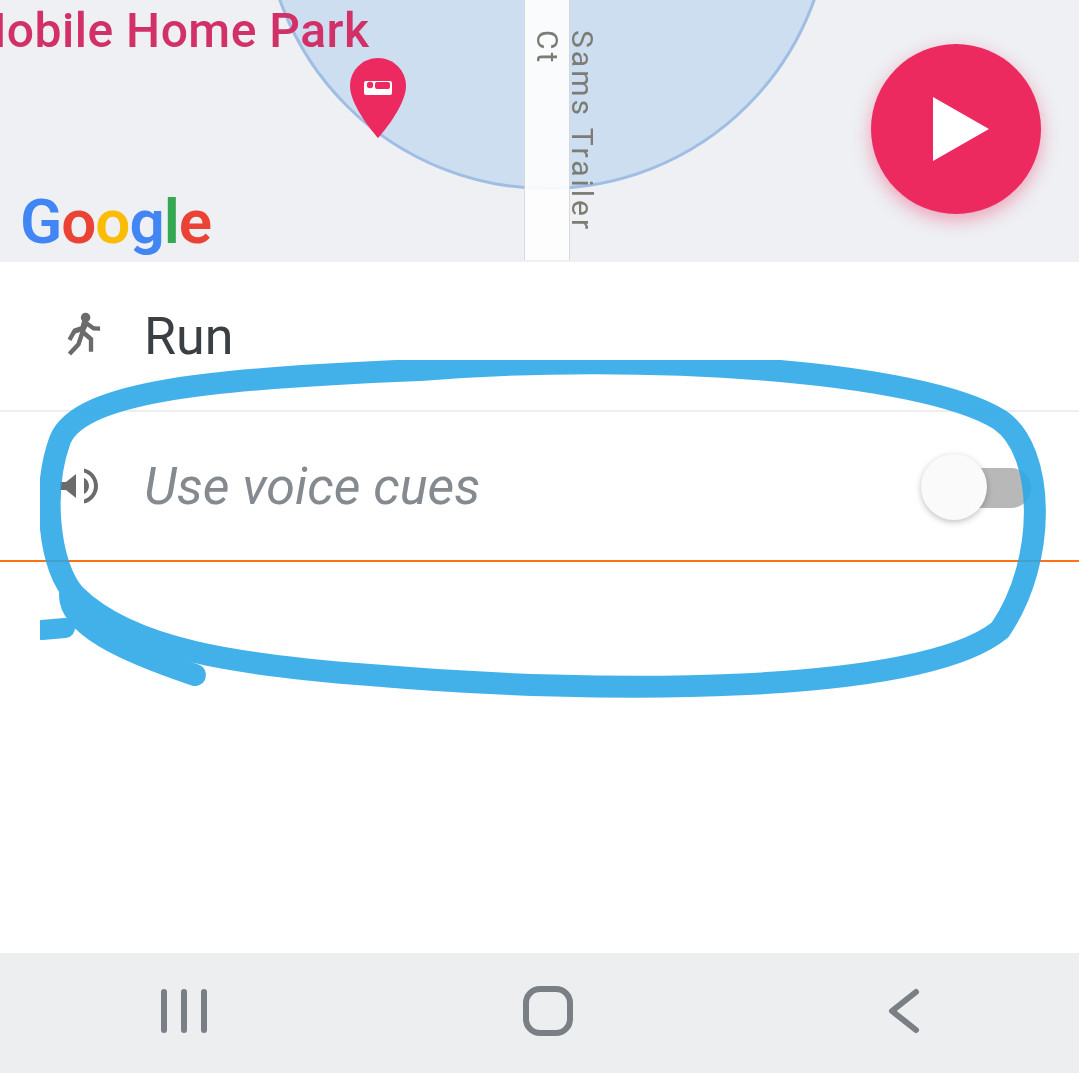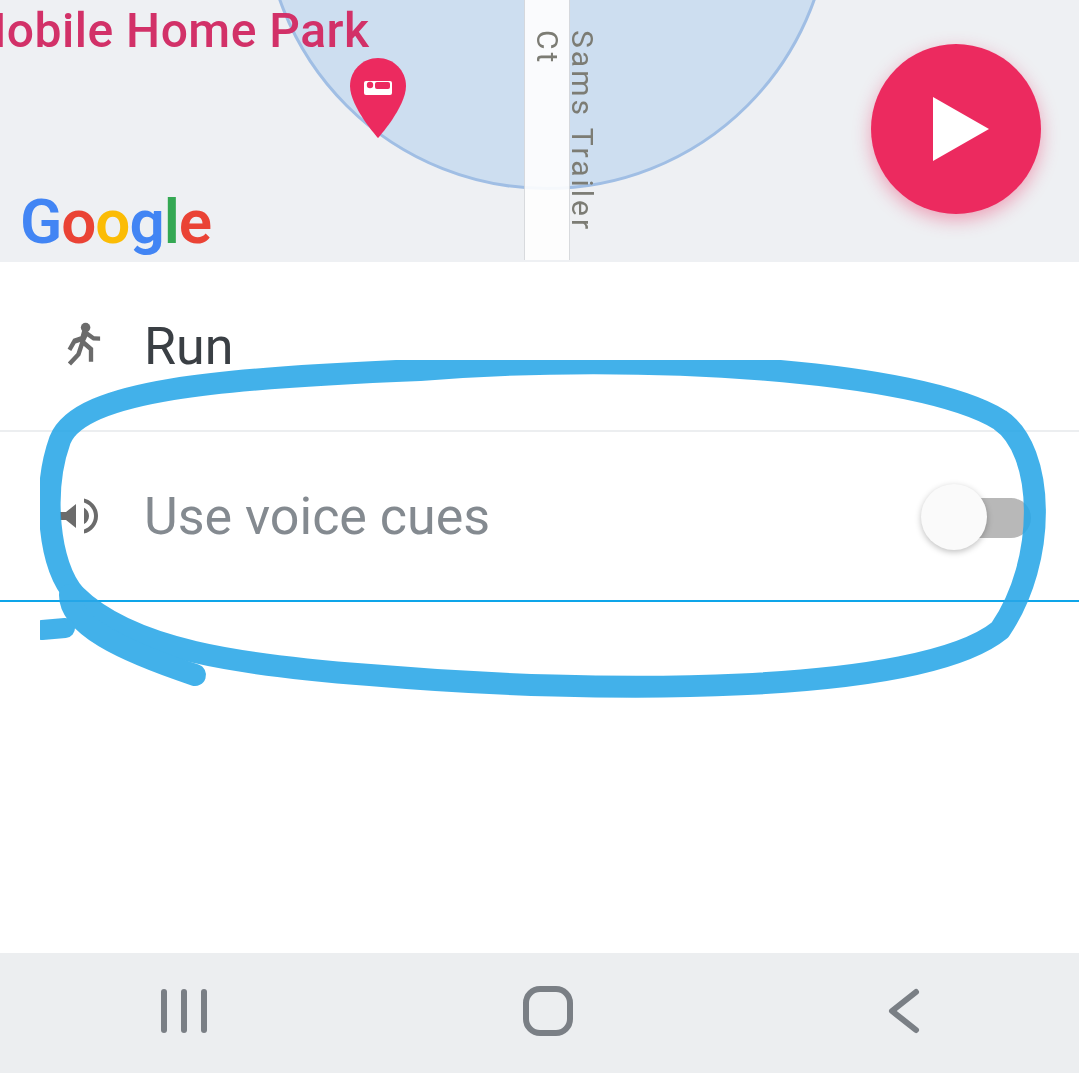--- a/index.html
+++ b/index.html
@@ -77,26 +77,26 @@
     display: flex; align-items: center; justify-content: center;
     cursor: pointer;
   }
   .play-fab svg { display:block; margin-left:10px;}
 
   
   .rows { width: 100%; }
   .row {
     display: flex;
     align-items: center;
-    height: 170px;
+    height: 150px;
     padding: 0 48px;
     border-bottom: 2px solid #eceef0;
     background: #ffffff;
   }
-  .last-row { border-bottom: 2px solid #0ea5e9; }
+  .last-row { border-bottom: 2px solid #f97316; font-style: italic; }
   .row-icon { width: 60px; display:flex; justify-content:center; color:#6b6b6b; }
   .row-label {
     margin-left: 36px;
     font-size: 52px;
     color: #3a3f44;
     flex: 1;
     font-weight: 400;
   }
   .row-label.muted { color: #848a90; }
   

